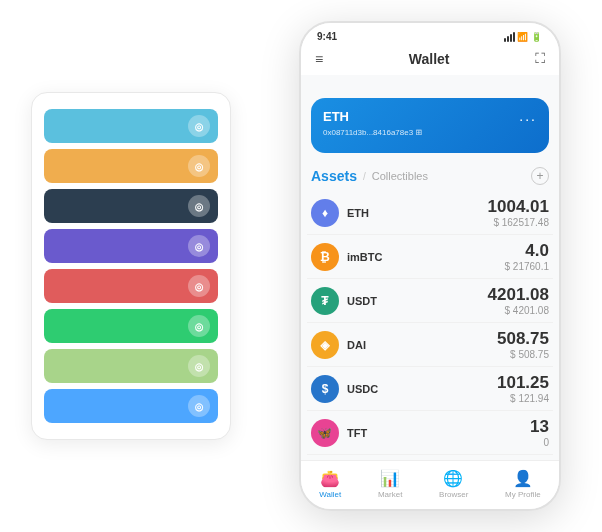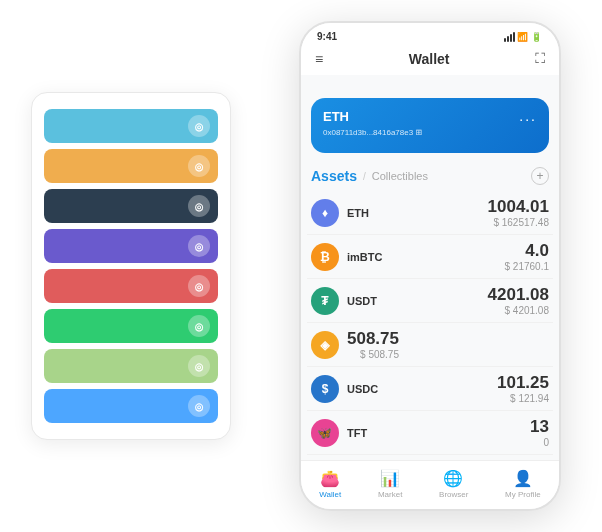--- a/index.html
+++ b/index.html
@@ -407,20 +407,21 @@
           <div class="asset-row">
             <div class="asset-icon" style="background: rgb(38, 161, 123); color: white;">₮</div>
             <span class="asset-name">USDT</span>
             <div class="asset-amounts">
               <div class="asset-amount">4201.08</div>
               <div class="asset-usd">$ 4201.08</div>
             </div>
           </div>
           <div class="asset-row">
             <div class="asset-icon" style="background: rgb(245, 166, 35); color: white;">◈</div>
+            <span class="asset-name">DAI</span>
             <div class="asset-amounts">
               <div class="asset-amount">508.75</div>
               <div class="asset-usd">$ 508.75</div>
             </div>
           </div>
           <div class="asset-row">
             <div class="asset-icon" style="background: rgb(39, 117, 202); color: white;">$</div>
             <span class="asset-name">USDC</span>
             <div class="asset-amounts">
               <div class="asset-amount">101.25</div>

